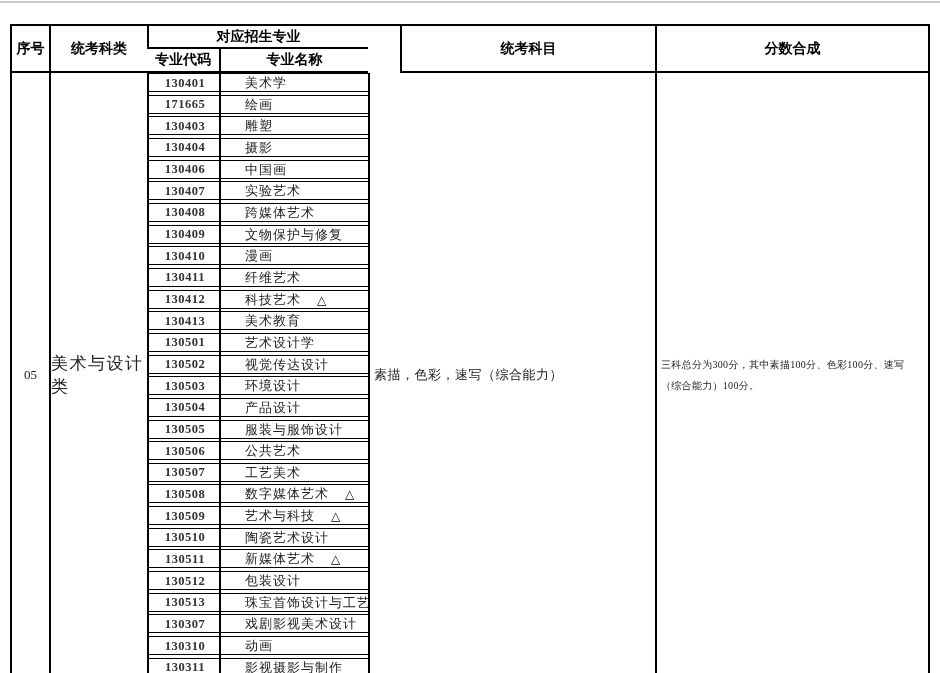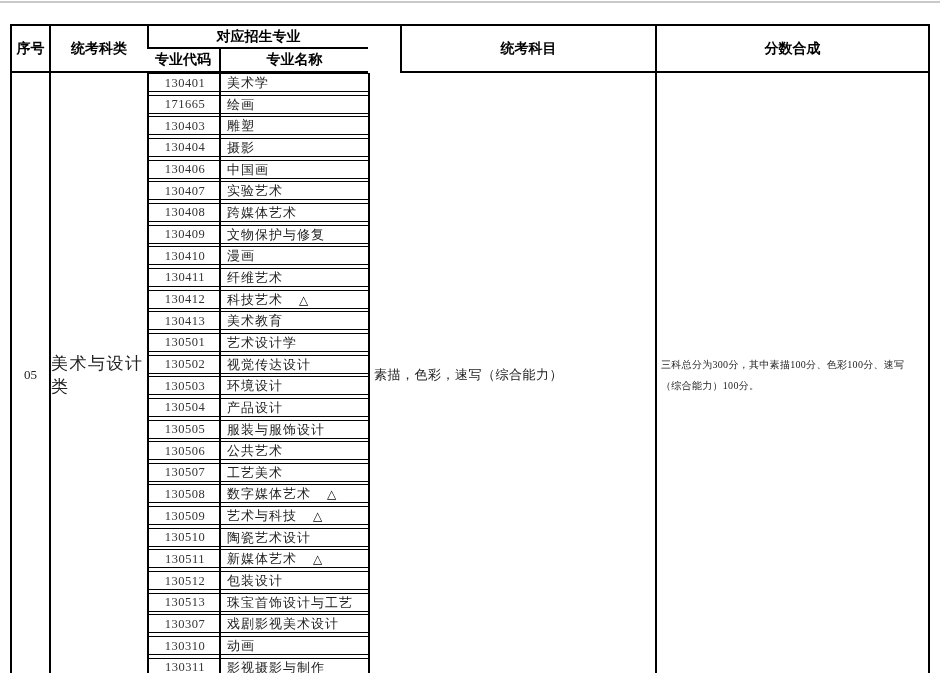--- a/index.html
+++ b/index.html
@@ -55,22 +55,22 @@
     display: flex; flex-direction: column;
     justify-content: space-between;
   }
   .mrow {
     height: 17px;
     border-top: 1px solid #000; border-bottom: 1px solid #000;
     display: grid; grid-template-columns: 72px 1fr;
     align-items: center;
     font-size: 13px; line-height: 17px;
   }
-  .mcode { text-align: center; color: #333; font-size: 12.5px; letter-spacing: 0.5px; }
-  .mname { padding-left: 6px; letter-spacing: 1px; white-space: nowrap; }
+  .mcode { text-align: center; color: #333; font-size: 12.5px; letter-spacing: 0.5px; font-weight: bold; }
+  .mname { padding-left: 24px; letter-spacing: 1px; white-space: nowrap; }
   .mmark { font-weight: bold; margin-left: 16px; font-size: 12px; color:#000; }
 </style>
 </head>
 <body>
 
 <div class="top-edge"></div>
 
 <div class="tbl">
 
   <div class="cell hcell serial-h">序号</div>

